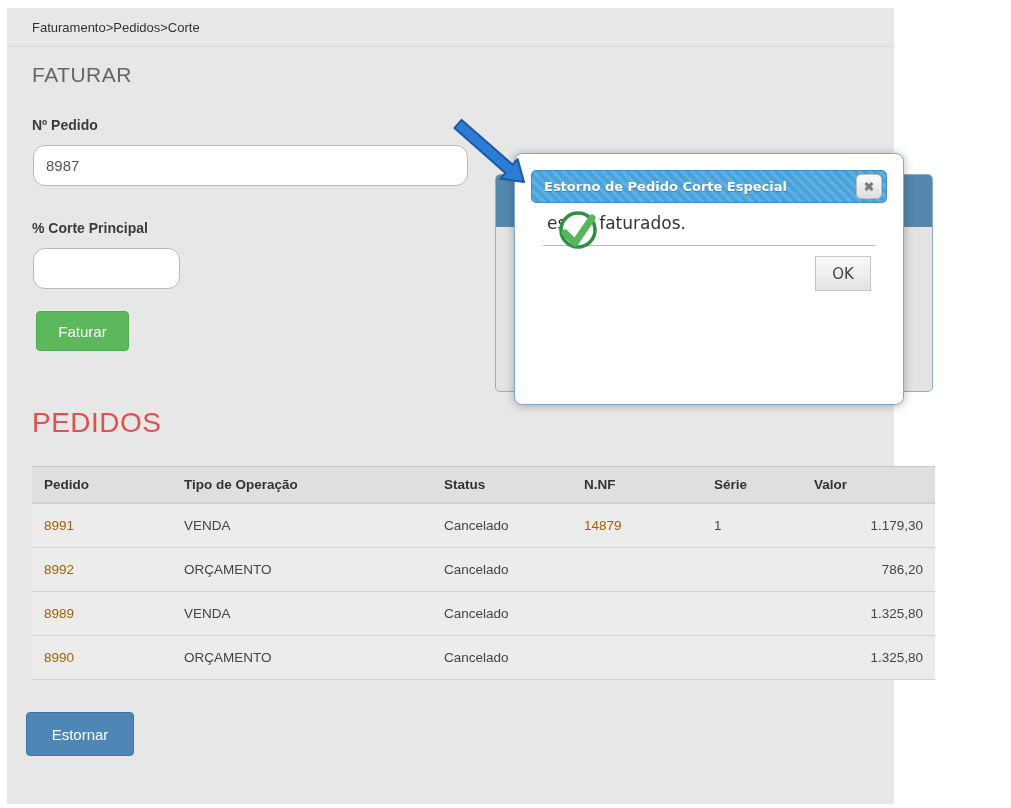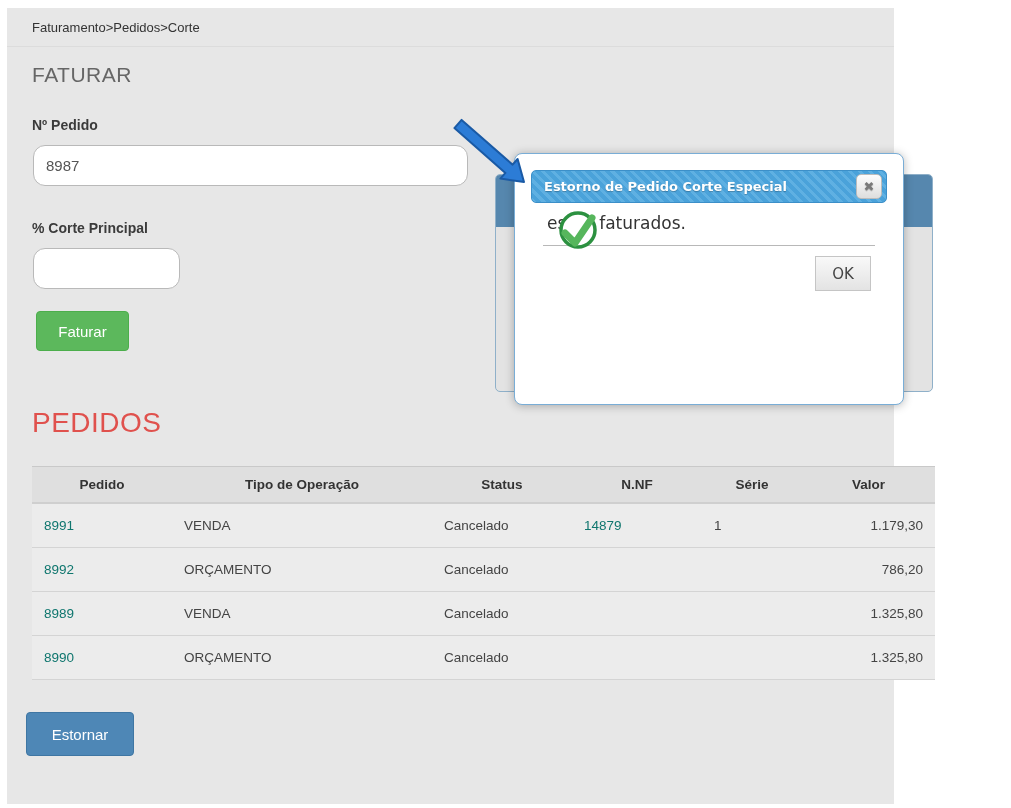--- a/index.html
+++ b/index.html
@@ -17,24 +17,24 @@
   .field-label { margin:30px 0 0 25px; font-size:14px; font-weight:bold; color:#3b3b3b; }
   .field-label.second { margin-top:34px; }
   .text-input { display:block; margin:12px 0 0 26px; width:435px; height:41px; border:1px solid #b9b9b9; border-radius:12px; background:#fff; font-size:15px; color:#555; padding:0 12px; font-family:"Liberation Sans", sans-serif; outline:none; }
   .text-input.small { width:147px; }
 
   .btn { display:inline-block; border:none; border-radius:4px; font-family:"Liberation Sans", sans-serif; font-size:15px; color:#fff; cursor:pointer; }
   .btn-faturar { margin:22px 0 0 29px; width:93px; height:40px; background:#5cb85c; border:1px solid #4cae4c; }
   .btn-estornar { margin:32px 0 0 19px; width:108px; height:44px; background:#4e87b6; border:1px solid #3f76a3; }
 
   table.pedidos { width:903px; margin:27px 0 0 25px; border-collapse:collapse; font-size:13.5px; color:#444; border-top:1px solid #c9c9c9; }
-  table.pedidos th { background:#dfdfdf; text-align:center; font-weight:bold; color:#333; padding:10px 12px; border-bottom:2px solid #cfcfcf; }
+  table.pedidos th { background:#dfdfdf; text-align:left; font-weight:bold; color:#333; padding:10px 12px; border-bottom:2px solid #cfcfcf; }
   table.pedidos td { background:#ececec; padding:14px 12px; border-bottom:1px solid #d4d4d4; }
   table.pedidos th.num, table.pedidos td.num { text-align:right; }
-  table.pedidos a { color:#0f766e; text-decoration:none; }
+  table.pedidos a { color:#a16207; text-decoration:none; }
 
   
   .panel-behind { position:absolute; left:495px; top:174px; width:438px; height:218px; background:#e3e3e3; border:1px solid #8fb0c9; border-radius:5px; }
   .panel-behind .panel-head { height:52px; background:#5687ae; border-radius:4px 4px 0 0; }
 
   
   .dialog { position:absolute; left:514px; top:153px; width:390px; height:252px; background:#fff; border:1px solid #79add6; border-radius:8px; box-shadow:0 1px 10px rgba(0,0,0,.28); padding:16px; }
   .dialog-titlebar { position:relative; height:33px; border:1px solid #3c8fc8; border-radius:5px;
       background:repeating-linear-gradient(45deg,#5fb0e2 0 3px,#4aa2da 3px 7px);
       color:#fff; font-family:"DejaVu Sans", sans-serif; font-weight:bold; font-size:13px; line-height:31px; padding-left:12px;

